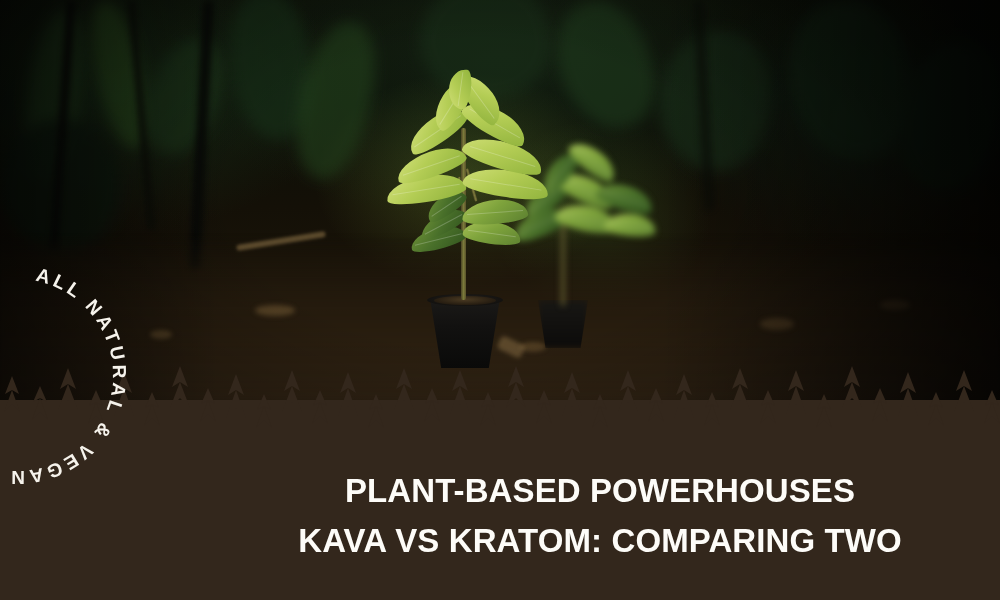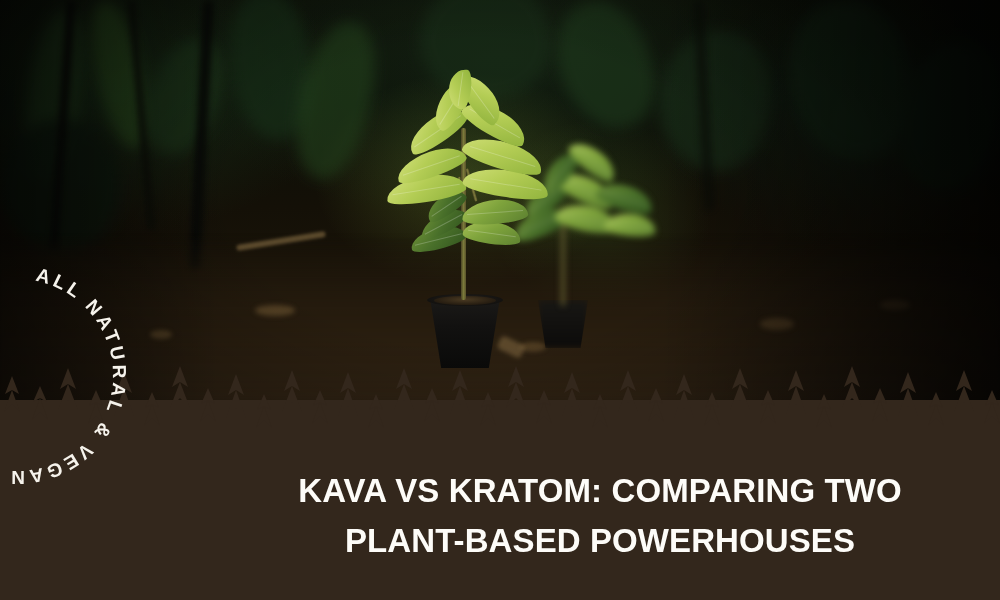--- a/index.html
+++ b/index.html
@@ -301,22 +301,22 @@
         <path d="M936 90 L936 58 L928 66 L936 44 L929 48 L936 32 L943 48 L936 44 L944 66 L936 58 Z"></path>
         <path d="M964 90 L964 42 L954 52 L964 26 L956 31 L964 10 L972 31 L964 26 L974 52 L964 42 Z"></path>
         <path d="M992 90 L992 56 L984 64 L992 42 L985 46 L992 30 L999 46 L992 42 L1000 64 L992 56 Z"></path>
       </g>
     </svg>
   </div>
 
   <div class="band"></div>
 
   <div class="title">
+    <span class="title-line">PLANT-BASED POWERHOUSES</span>
     <span class="title-line">KAVA VS KRATOM: COMPARING TWO</span>
-    <span class="title-line">PLANT-BASED POWERHOUSES</span>
   </div>
 
 
   <div class="badge">
     <svg width="250" height="250" viewBox="0 0 250 250">
       <defs>
         <path id="badgeArc" d="M 125,125 m -96,0 a 96,96 0 1,1 192,0 a 96,96 0 1,1 -192,0"></path>
       </defs>
       <text font-family="Liberation Sans, sans-serif" font-size="19" font-weight="700" letter-spacing="3.6" fill="#f6f3ec">
         <textPath href="#badgeArc" startOffset="28%">ALL NATURAL &amp; VEGAN</textPath>

